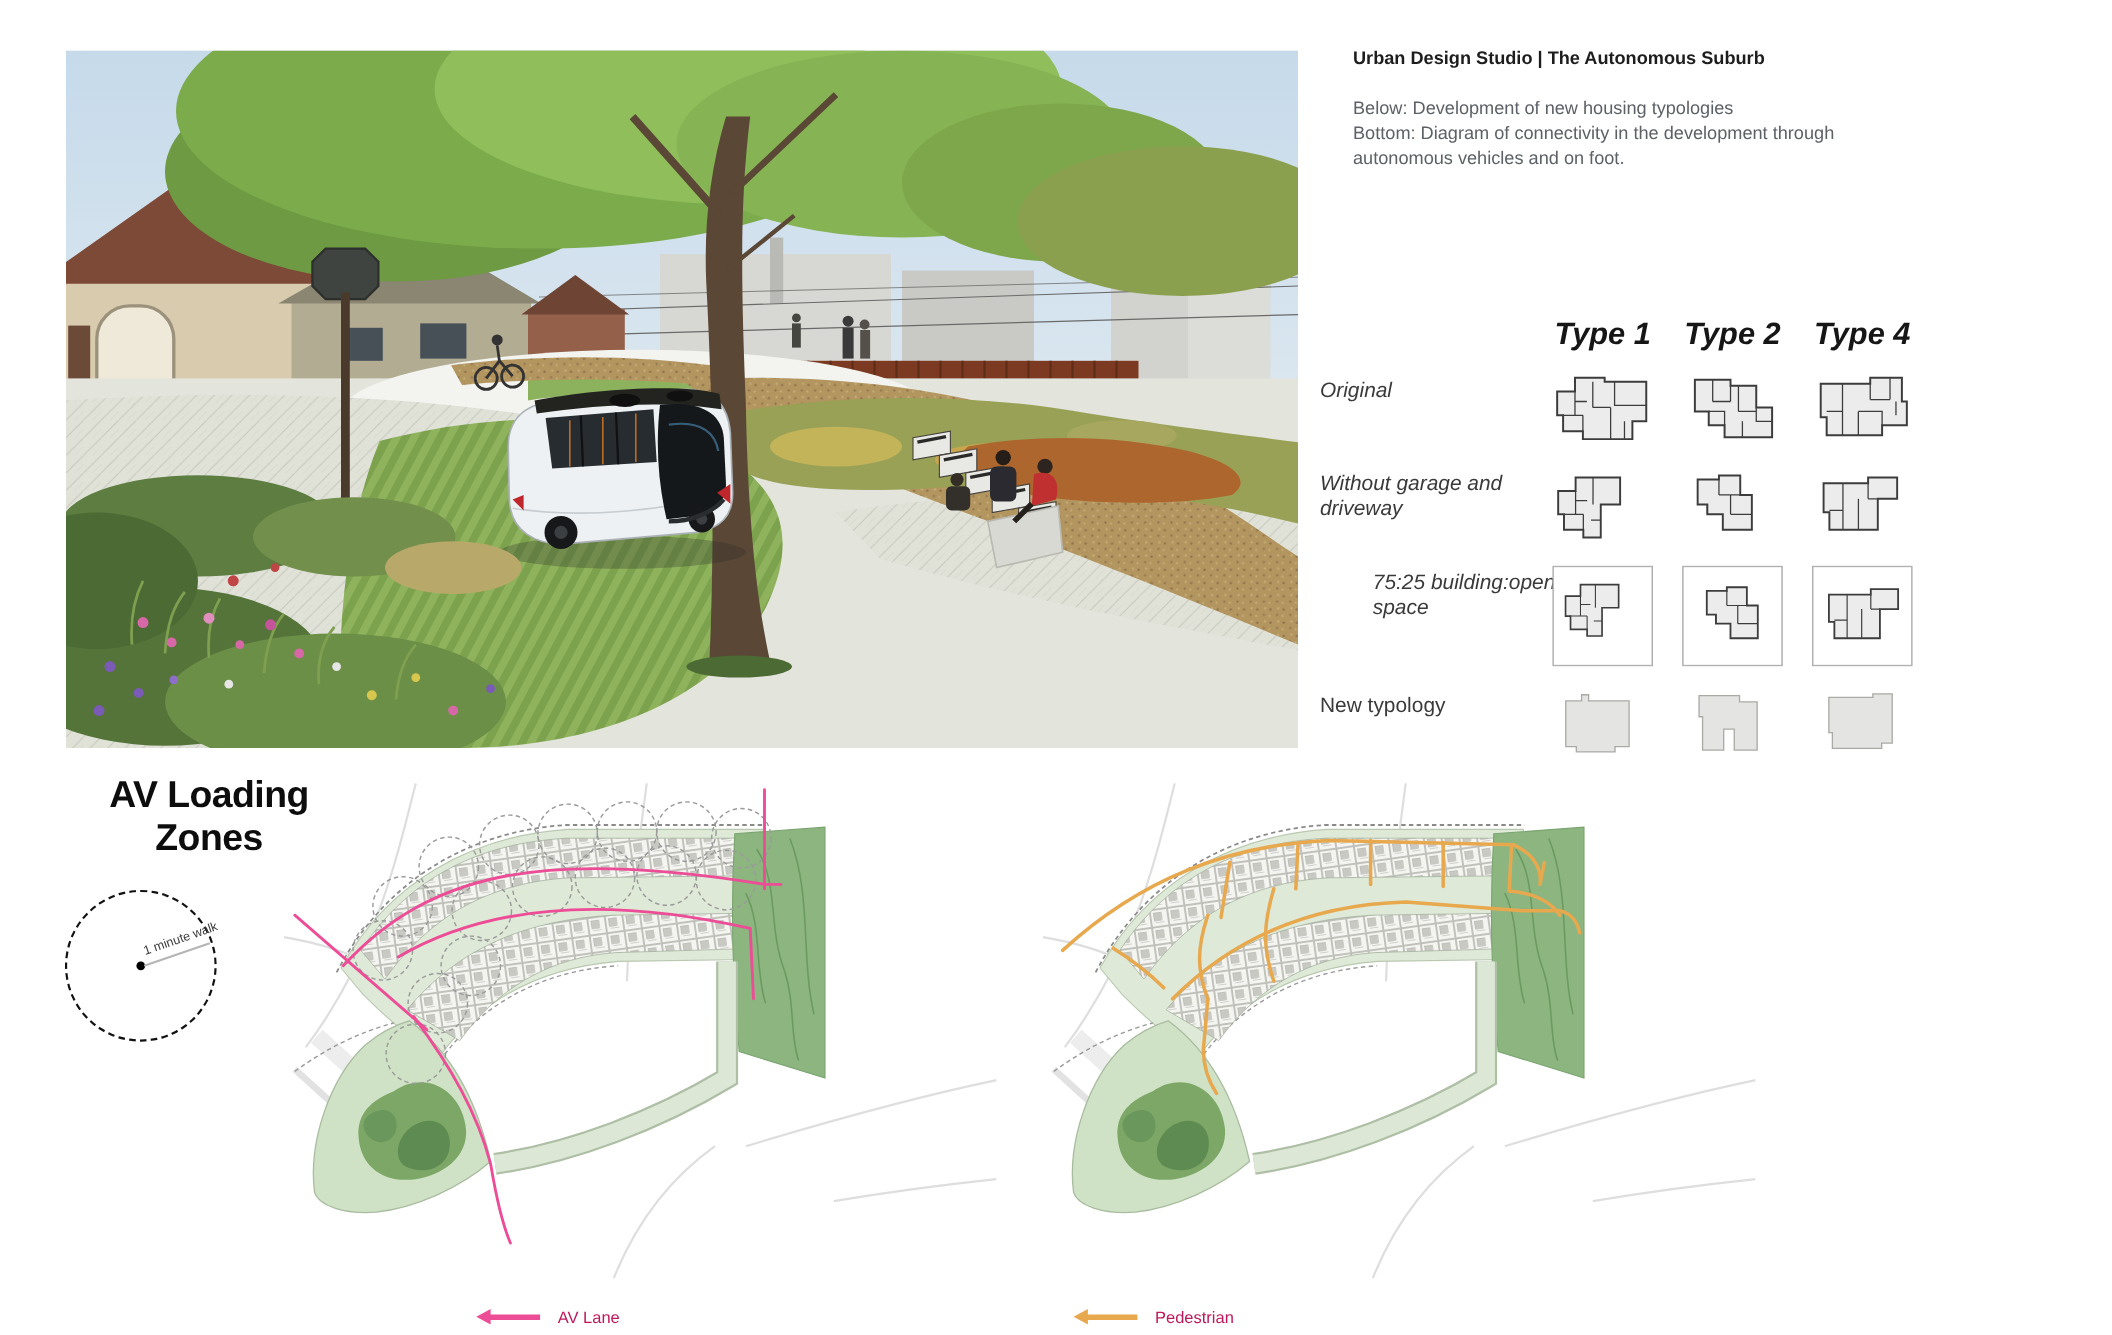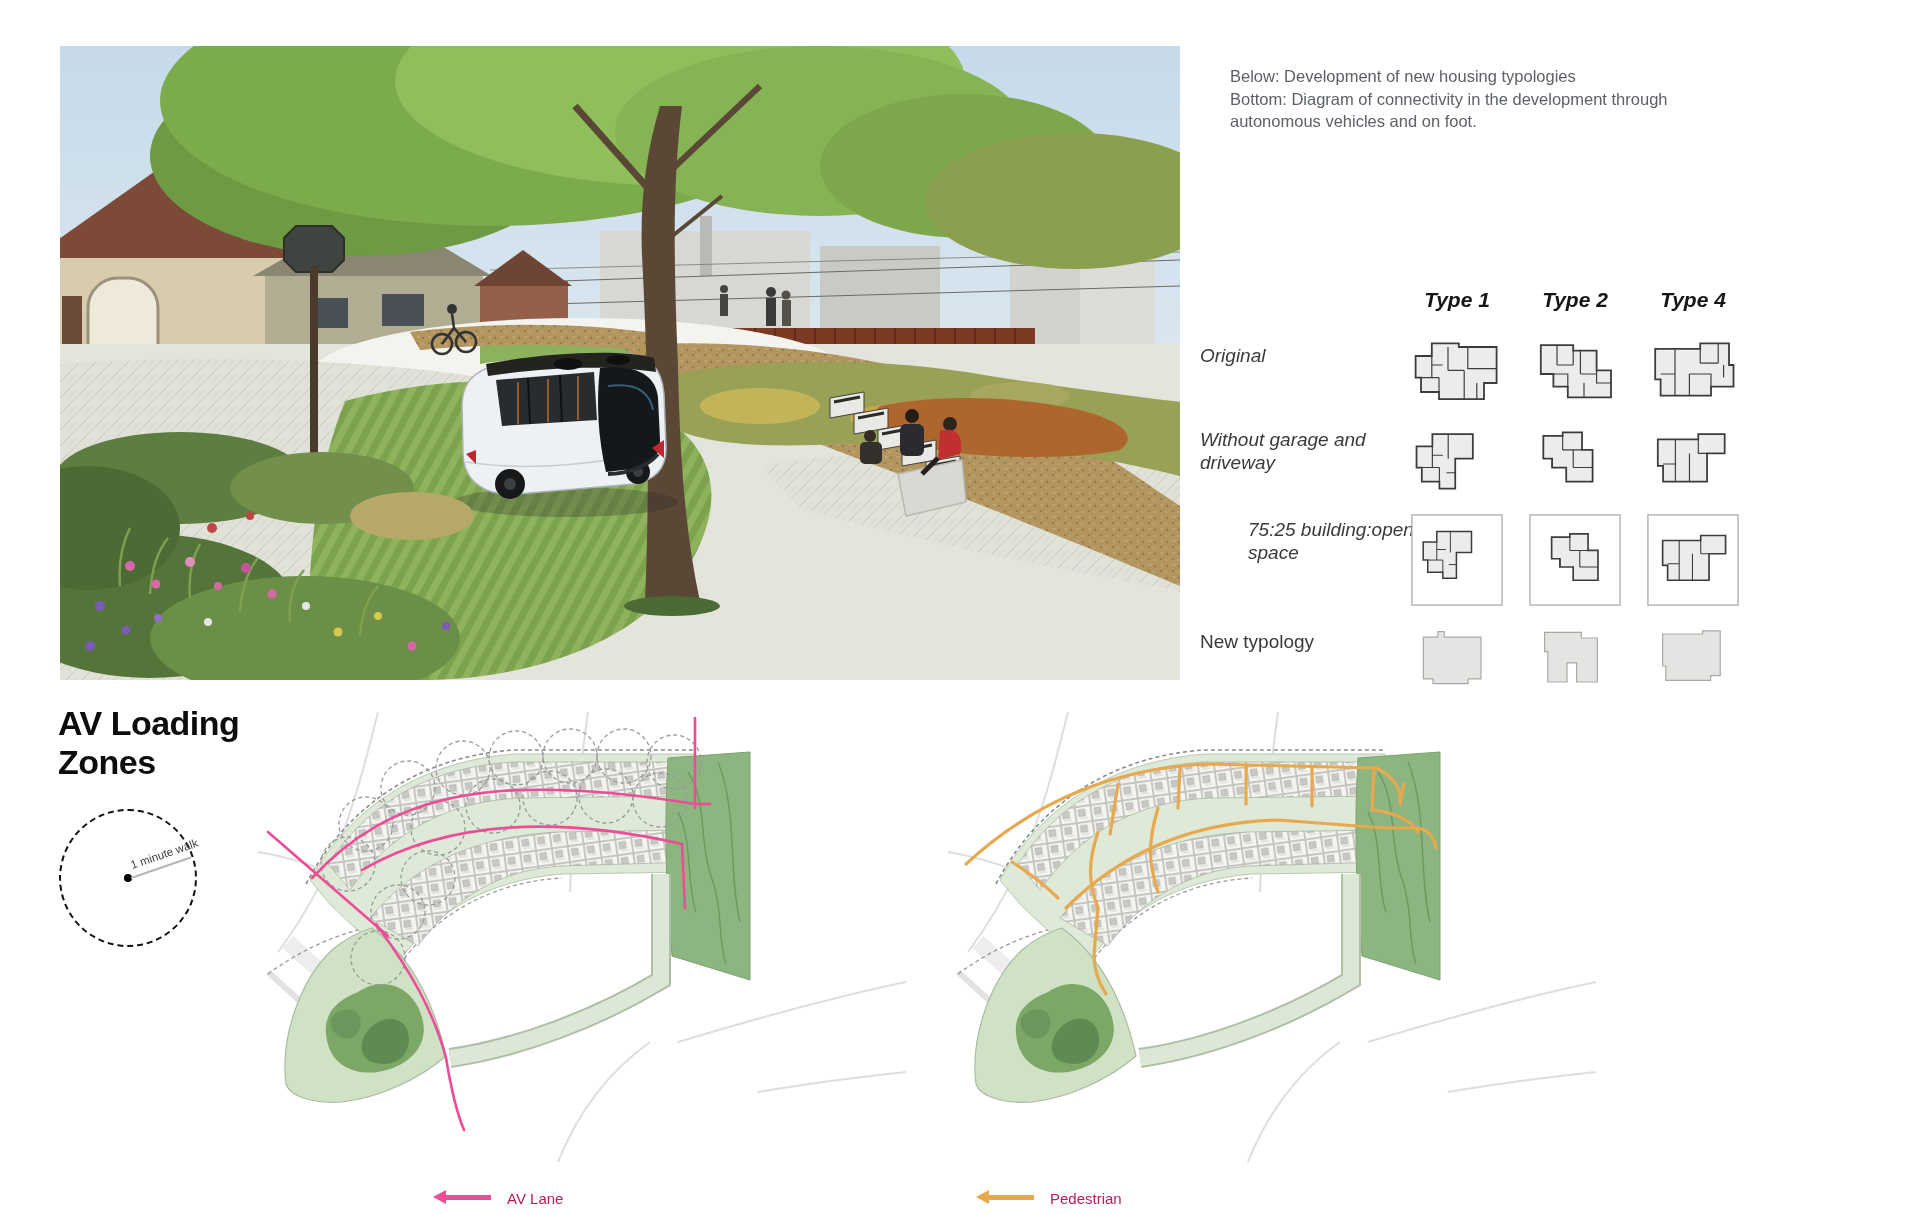--- a/index.html
+++ b/index.html
@@ -11,30 +11,30 @@
   .hero svg{display:block;width:100%;height:100%;}
 
   
   .intro{position:absolute;left:1230px;top:42px;width:520px;font-size:16.5px;line-height:22.5px;color:#5d6166;}
   .intro .title{font-weight:bold;color:#1d1d1d;margin:0 0 1px 0;}
   .intro p{margin:0;}
   .intro .captions{margin-top:23px;}
 
   
   .type-headers{position:absolute;left:1398px;top:288px;width:354px;display:flex;}
-  .type-headers span{width:118px;text-align:center;font-style:italic;font-weight:bold;font-size:21px;color:#161616;}
+  .type-headers span{width:118px;text-align:center;font-style:italic;font-weight:bold;font-size:28px;color:#161616;}
   .row-label{position:absolute;left:1200px;width:195px;font-style:italic;font-size:19px;line-height:23px;color:#3a3a3a;}
   .row-label.regular{font-style:normal;}
   .plan-grid{position:absolute;left:1398px;top:330px;display:grid;grid-template-columns:118px 118px 118px;
              grid-template-rows:88px 92px 100px 96px;justify-items:center;align-items:center;}
   .plan-cell svg{display:block;}
 
   
-  .av-heading{position:absolute;left:58px;top:704px;width:240px;font-size:34px;line-height:39px;
-              font-weight:bold;color:#0d0d0d;letter-spacing:-0.5px;}
+  .av-heading{position:absolute;left:70px;top:704px;width:240px;font-size:34px;line-height:39px;
+              font-weight:bold;color:#0d0d0d;letter-spacing:-0.5px;text-align:center;}
   .walk-circle{position:absolute;left:59px;top:809px;width:138px;height:138px;border:2.5px dashed #111;
                border-radius:50%;box-sizing:border-box;}
   .walk-anchor{position:absolute;left:128px;top:878px;width:0;height:0;}
   .walk-dot{position:absolute;left:-4px;top:-4px;width:8px;height:8px;border-radius:50%;background:#000;}
   .walk-line{position:absolute;left:3px;top:-1px;width:63px;height:1.5px;background:#b5b5b5;
              transform:rotate(-19deg);transform-origin:left center;}
   .walk-label{position:absolute;left:5px;top:-19px;font-size:11.5px;color:#3d3d3d;white-space:nowrap;
               transform:rotate(-19deg);transform-origin:left bottom;}
 
   
@@ -327,20 +327,21 @@
           <circle cx="152" cy="482" r="5" fill="#c04545"></circle>
             <circle cx="190" cy="470" r="4" fill="#c04545"></circle>
           <circle cx="352" cy="600" r="4.5" fill="#d668a8"></circle>
             <circle cx="386" cy="580" r="4" fill="#7a5bb5"></circle>
         </g>
       </g>
     </svg>
   </div>
 
   <div class="intro">
+    <p class="title">Urban Design Studio | The Autonomous Suburb</p>
     <div class="captions">
       <p>Below: Development of new housing typologies</p>
       <p>Bottom: Diagram of connectivity in the development through autonomous vehicles and on foot.</p>
     </div>
   </div>
 
   <div class="type-headers">
     <span>Type 1</span>
     <span>Type 2</span>
     <span>Type 4</span>

